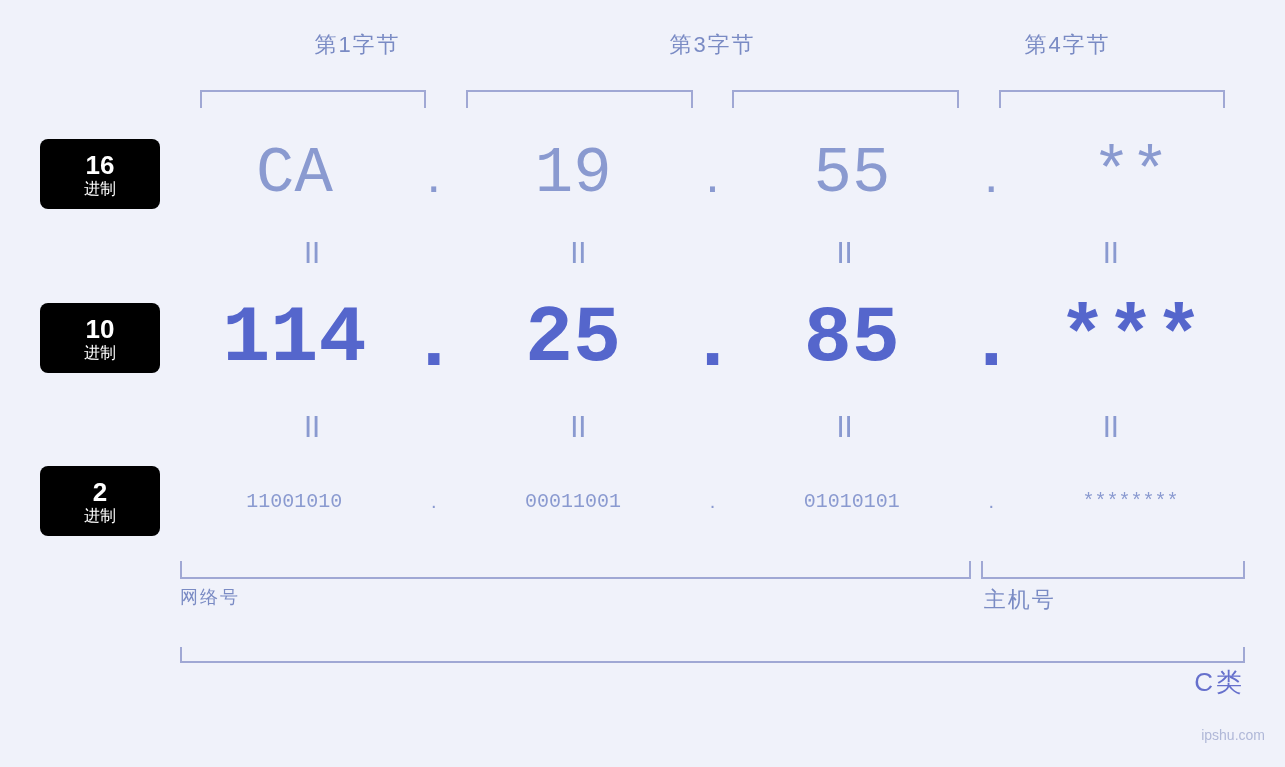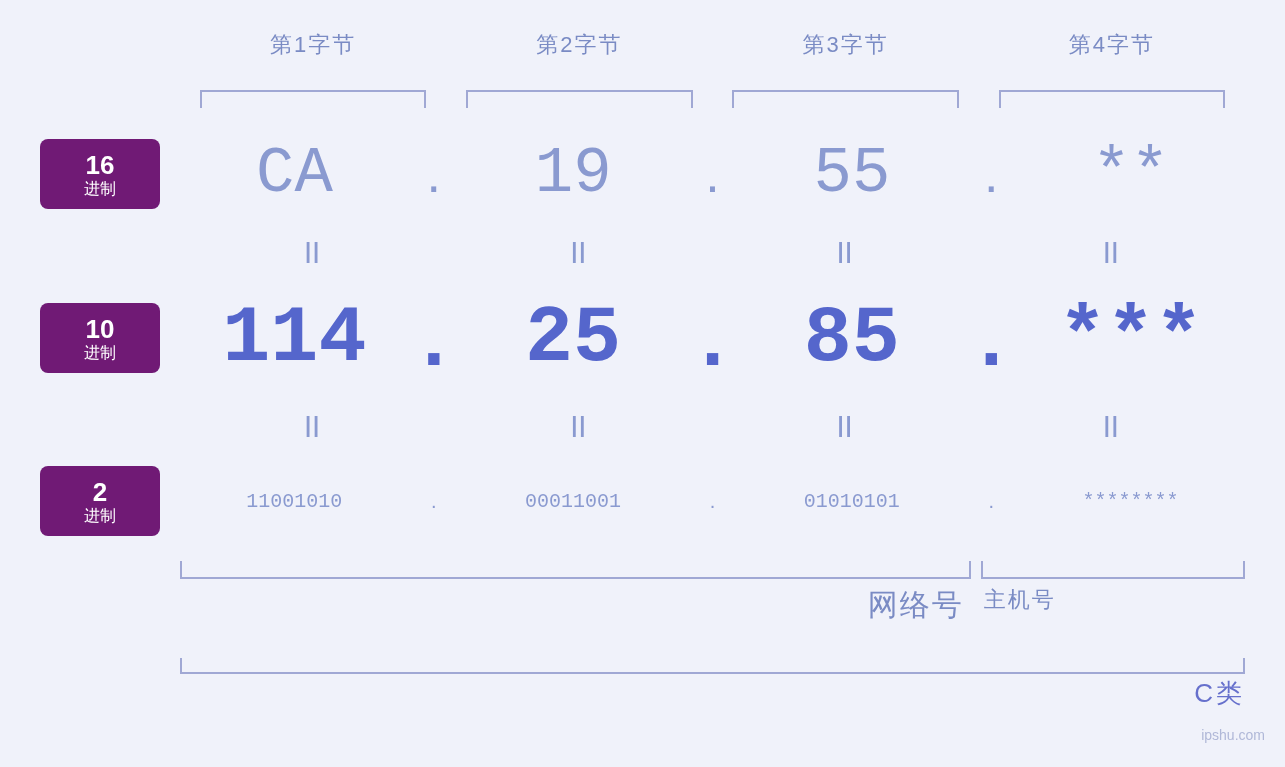--- a/index.html
+++ b/index.html
@@ -62,21 +62,21 @@
     .data-row {
       display: flex;
       align-items: center;
       margin-bottom: 0;
     }
 
     .row-label {
       width: 120px;
       min-width: 120px;
       height: 70px;
-      background: #701a75;
+      background: #000000;
       border-radius: 8px;
       display: flex;
       flex-direction: column;
       align-items: center;
       justify-content: center;
       color: white;
       margin-right: 20px;
     }
 
     .row-label .base-num {
@@ -183,23 +183,23 @@
       border-right: 2px solid #a0a8d4;
     }
 
     .label-row {
       display: flex;
       margin-top: 6px;
     }
 
     .network-label {
       flex: 3;
-      text-align: right;
+      text-align: left;
       color: #7a8bc4;
-      font-size: 30px;
+      font-size: 18px;
       padding-right: 20px;
       letter-spacing: 2px;
     }
 
     .host-label {
       flex: 1;
       text-align: left;
       color: #7a8bc4;
       font-size: 22px;
       letter-spacing: 2px;
@@ -244,21 +244,20 @@
       justify-content: center;
     }
   </style>
 </head>
 <body>
 
 <div class="main-container">
 
   <div class="header-row">
     <div class="col-header">第1字节</div>
-    <div class="col-header">第2字节</div>
     <div class="col-header">第3字节</div>
     <div class="col-header">第4字节</div>
   </div>
 
   <div class="top-brackets">
     <div class="bracket-cell">
       <div class="bracket-top"></div>
     </div>
     <div class="bracket-cell">
       <div class="bracket-top"></div>

